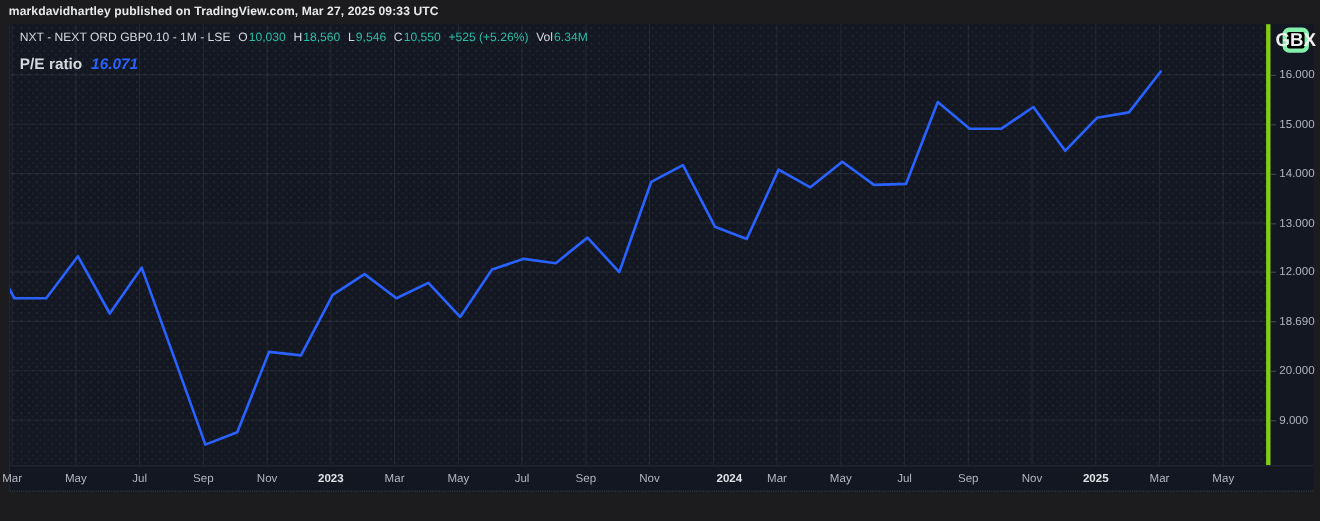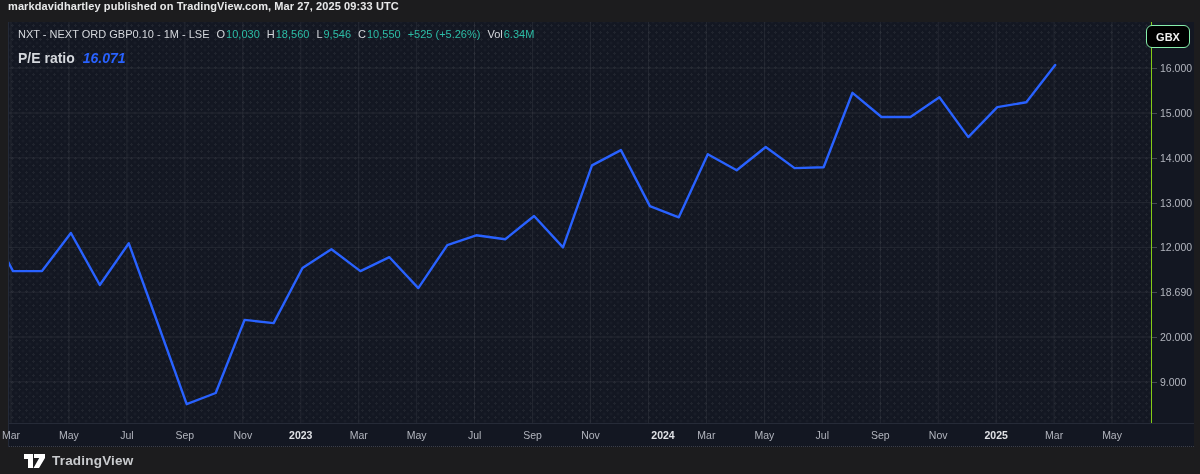--- a/index.html
+++ b/index.html
@@ -1,21 +1,21 @@
 <!DOCTYPE html>
 <html><head>
 <meta charset="utf-8">
 <style>
   * { margin:0; padding:0; box-sizing:border-box; }
   html,body { width:1200px; height:474px; background:#1c1c1e; font-family:"Liberation Sans", sans-serif; overflow:hidden; }
   #stage { position:relative; width:1200px; height:474px; background:#1c1c1e; }
 
   
   #top-bar { position:absolute; left:0; top:0; width:1200px; height:22px; background:#1c1c1e;
-             display:flex; padding-left:8px; }
+             display:flex; align-items:center; padding-left:8px; }
   #top-bar span { color:#e8e9ea; font-size:11px; font-weight:bold; letter-spacing:.1px; }
 
   
   #card { position:absolute; left:8px; top:22px; width:1185px; height:425px; background:#131722;
           border-left:1px solid #242a38; border-right:1px solid #242a38; }
 
   
   #pane { position:absolute; left:0; top:0; width:1142px; height:401px; overflow:hidden;
           background-color:#131722;
           background-image: radial-gradient(rgba(255,255,255,0.055) 1px, transparent 1.4px),
@@ -29,27 +29,27 @@
                 font-size:11px; color:#d5d8dd; white-space:nowrap; }
   #symbol-row .grp { display:flex; gap:1px; }
   .up { color:#2cbda6; }
   .wh { color:#d5d8dd; }
   #indicator-row { position:absolute; left:9px; top:28px; display:flex; align-items:baseline; gap:8px;
                    font-size:14px; color:#d5d8dd; font-weight:bold; }
   #indicator-row .val { color:#2962ff; font-weight:bold;font-style:italic; }
 
   
   #price-axis { position:absolute; left:1142px; top:0; width:43px; height:401px;
-                border-left:1px solid #84cc16; background:#131722; }
+                border-left:4px solid #84cc16; background:#131722; }
   .price-label { position:absolute; left:8px; color:#b2b5be; font-size:10.5px; line-height:12px; }
   .price-tick { position:absolute; left:0; width:5px; height:1px; background:#454953; }
 
   
-  #currency-btn { position:absolute; top:3px; right:2px; width:44px; height:23px; background:#000;
-                  border:1px solid #86efac; border-radius:6px; color:#f0f0f0; font-size:11px;
+  #currency-btn { position:absolute; top:3px; right:2px; width:24px; height:23px; background:#000;
+                  border:4px solid #86efac; border-radius:6px; color:#f0f0f0; font-size:17px;
                   font-weight:bold; display:flex; align-items:center; justify-content:center;
                   font-family:"Liberation Sans", sans-serif; cursor:pointer; }
 
   
   #time-axis { position:absolute; left:0; top:401px; width:1185px; height:24px; background:#131722;
                border-top:1px solid #262b38; border-bottom:1px dotted #3c3f49; }
   .time-label { position:absolute; top:0; transform:translateX(-50%); color:#b2b5be; font-size:10.5px;
                 line-height:22px; white-space:nowrap; }
   .time-label.bold { color:#dfe1e5; font-weight:bold; }
 
@@ -174,21 +174,14 @@
         <span class="time-label" style="left: 929.2px;">Nov</span>
         <span class="time-label bold" style="left: 987.15px;">2025</span>
         <span class="time-label" style="left: 1045.1px;">Mar</span>
         <span class="time-label" style="left: 1103.05px;">May</span>
       </div>
 
     <button id="currency-btn">GBX</button>
 
   </div>
 
-  <div id="footer">
-    <svg width="21" height="14" viewBox="0 0 21 14">
-      <path d="M0 0 H9 V14 H4 V5 H0 Z" fill="#ffffff"></path>
-      <path d="M10 0 H21 V4 L15 14 H9.5 L15.2 4 H10 Z" fill="#ffffff"></path>
-    </svg>
-    <span class="brand">TradingView</span>
-  </div>
 
 </div>
 
 </body></html>

